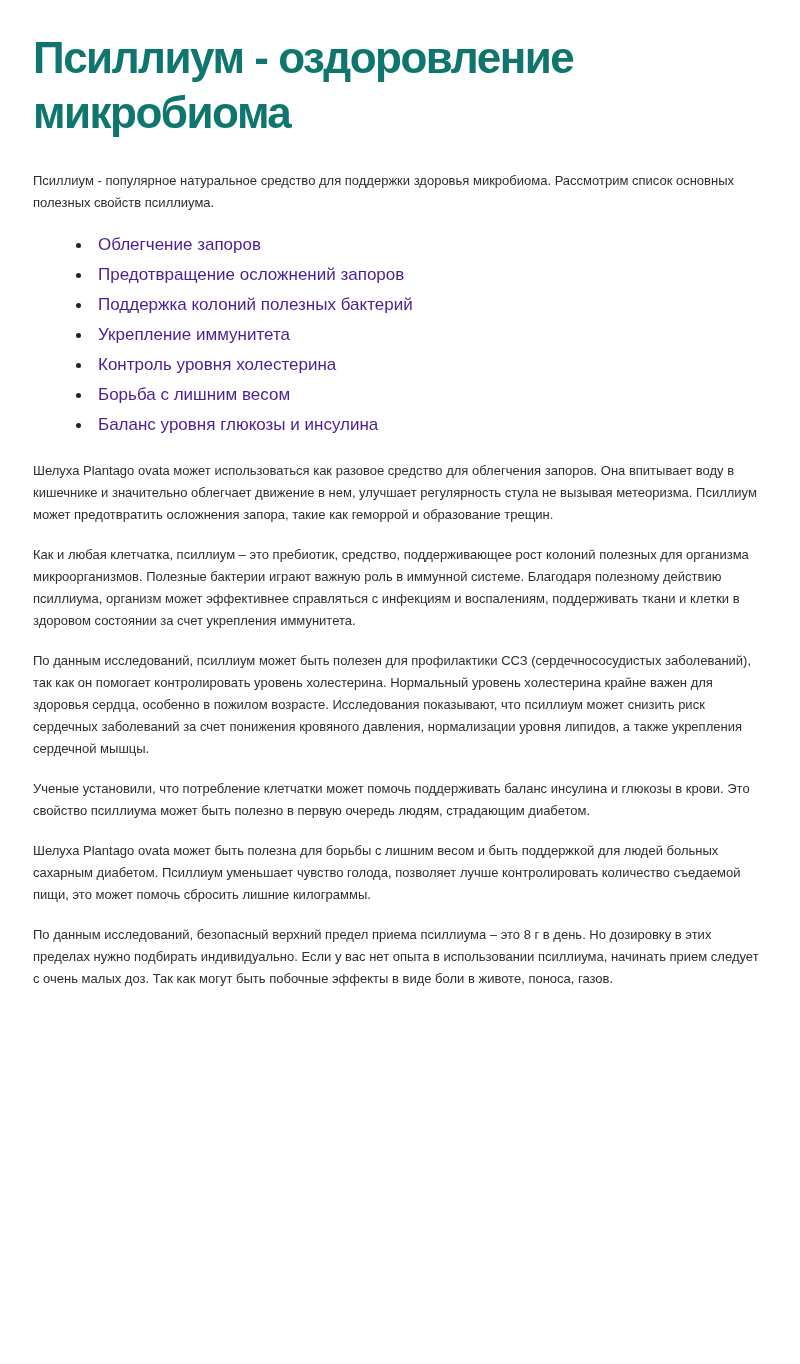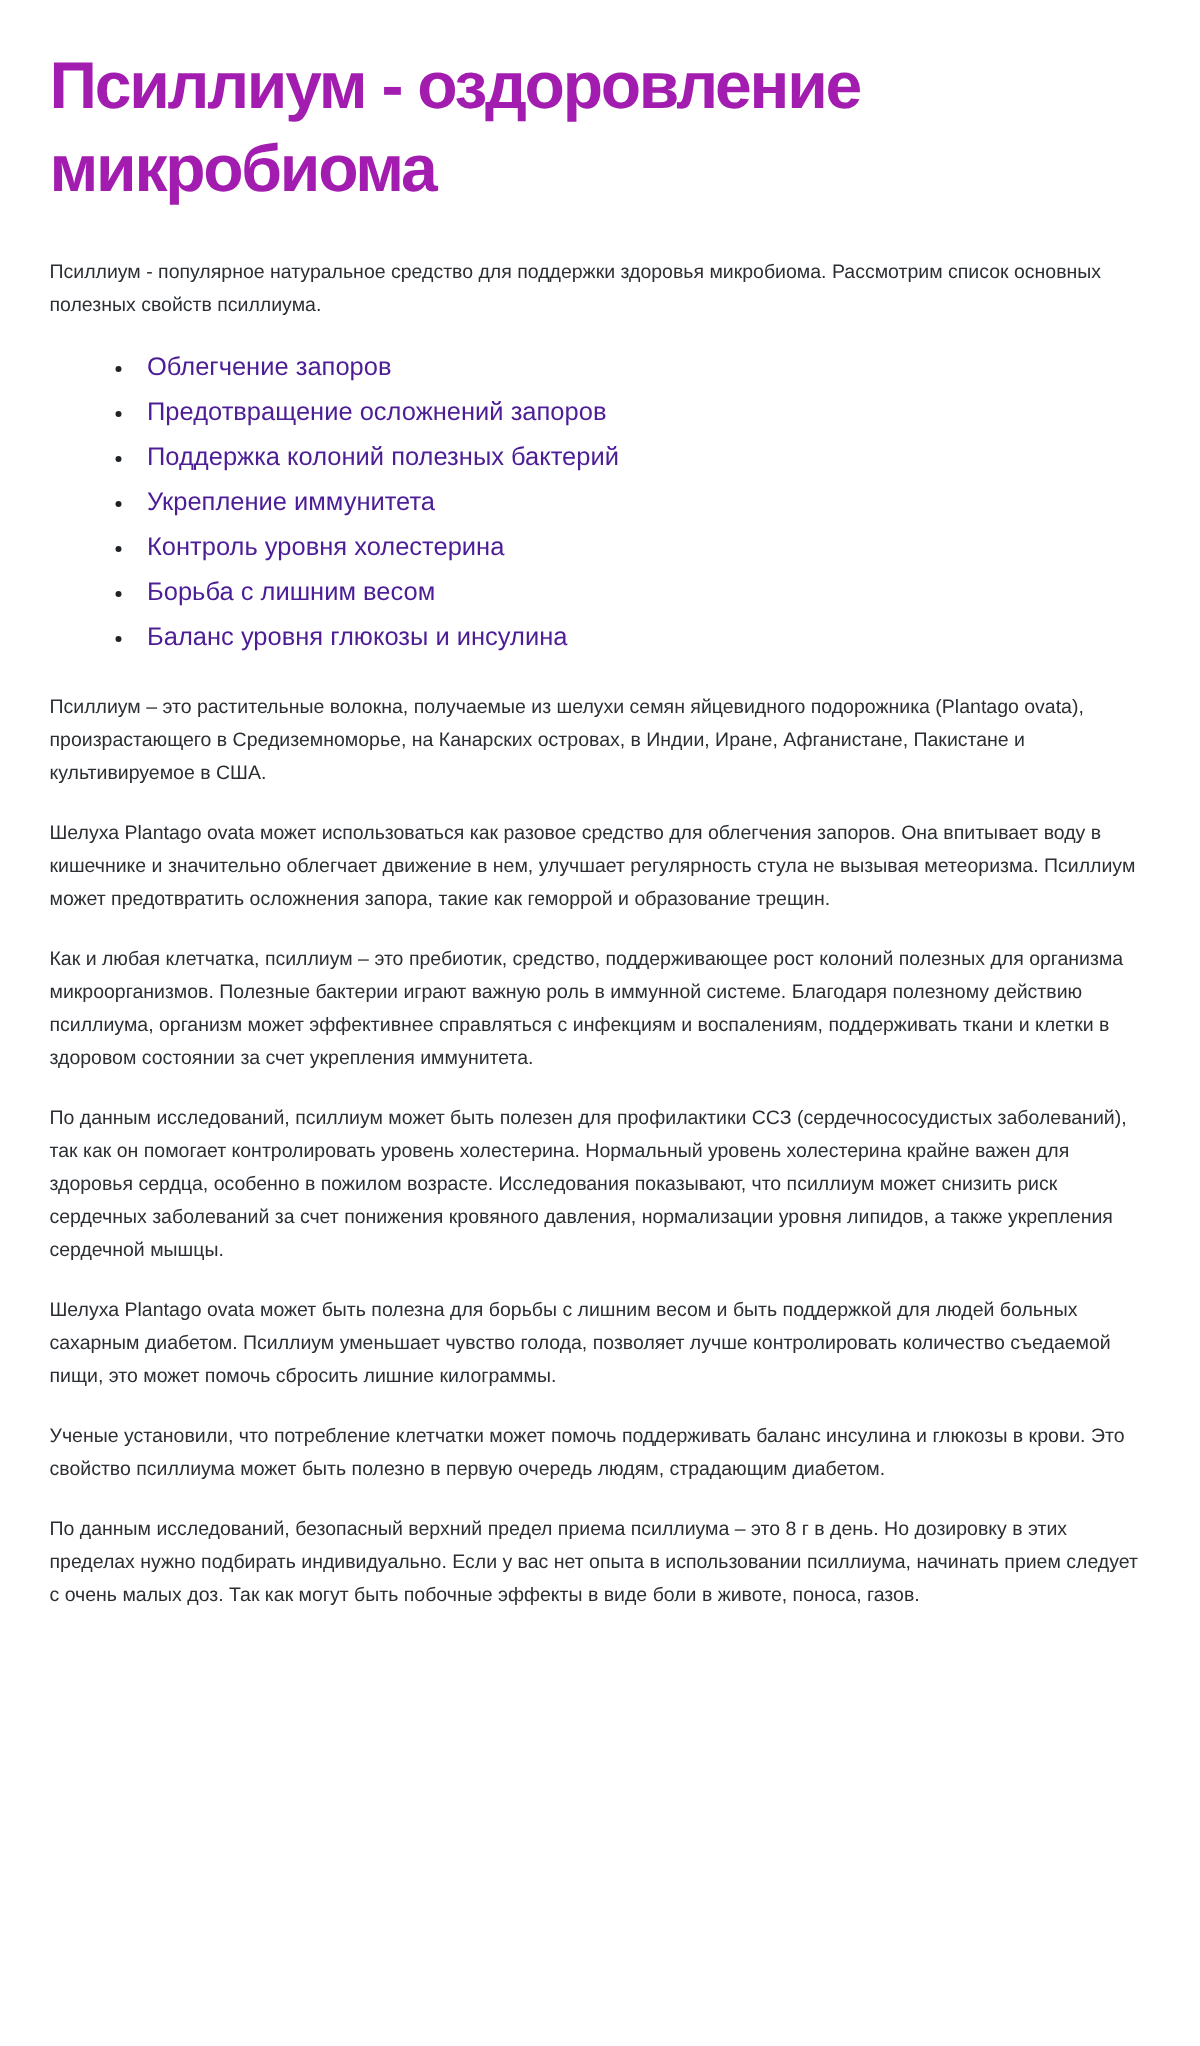--- a/index.html
+++ b/index.html
@@ -17,21 +17,21 @@
     padding: 8px 34px 28px 33px;
     box-sizing: border-box;
     width: 800px;
   }
   h1.doc-title {
     font-family: "Liberation Sans", sans-serif;
     font-size: 44px;
     line-height: 1.25;
     font-weight: 700;
     letter-spacing: -1.5px;
-    color: #a21caf;
+    color: #0f766e;
     margin: 22px 0 30px 0;
     max-width: 700px;
   }
   p.doc-par {
     font-size: 13px;
     line-height: 22px;
     margin: 18px 0;
     color: #2b2f33;
     max-width: 734px;
   }
@@ -63,21 +63,20 @@
   <ul class="benefits">
     <li>Облегчение запоров</li>
     <li>Предотвращение осложнений запоров</li>
     <li>Поддержка колоний полезных бактерий</li>
     <li>Укрепление иммунитета</li>
     <li>Контроль уровня холестерина</li>
     <li>Борьба с лишним весом</li>
     <li>Баланс уровня глюкозы и инсулина</li>
   </ul>
 
-  <p class="doc-par">Псиллиум – это растительные волокна, получаемые из шелухи семян яйцевидного подорожника (Plantago ovata), произрастающего в Средиземноморье, на Канарских островах, в Индии, Иране, Афганистане, Пакистане и культивируемое в США.</p>
   <p class="doc-par">Шелуха Plantago ovata может использоваться как разовое средство для облегчения запоров. Она впитывает воду в кишечнике и значительно облегчает движение в нем, улучшает регулярность стула не вызывая метеоризма. Псиллиум может предотвратить осложнения запора, такие как геморрой и образование трещин.</p>
   <p class="doc-par">Как и любая клетчатка, псиллиум – это пребиотик, средство, поддерживающее рост колоний полезных для организма микроорганизмов. Полезные бактерии играют важную роль в иммунной системе. Благодаря полезному действию псиллиума, организм может эффективнее справляться с инфекциям и воспалениям, поддерживать ткани и клетки в здоровом состоянии за счет укрепления иммунитета.</p>
   <p class="doc-par">По данным исследований, псиллиум может быть полезен для профилактики ССЗ (сердечнососудистых заболеваний), так как он помогает контролировать уровень холестерина. Нормальный уровень холестерина крайне важен для здоровья сердца, особенно в пожилом возрасте. Исследования показывают, что псиллиум может снизить риск сердечных заболеваний за счет понижения кровяного давления, нормализации уровня липидов, а также укрепления сердечной мышцы.</p>
+  <p class="doc-par">Ученые установили, что потребление клетчатки может помочь поддерживать баланс инсулина и глюкозы в крови. Это свойство псиллиума может быть полезно в первую очередь людям, страдающим диабетом.</p>
   <p class="doc-par">Шелуха Plantago ovata может быть полезна для борьбы с лишним весом и быть поддержкой для людей больных сахарным диабетом. Псиллиум уменьшает чувство голода, позволяет лучше контролировать количество съедаемой пищи, это может помочь сбросить лишние килограммы.</p>
-  <p class="doc-par">Ученые установили, что потребление клетчатки может помочь поддерживать баланс инсулина и глюкозы в крови. Это свойство псиллиума может быть полезно в первую очередь людям, страдающим диабетом.</p>
   <p class="doc-par">По данным исследований, безопасный верхний предел приема псиллиума – это 8 г в день. Но дозировку в этих пределах нужно подбирать индивидуально. Если у вас нет опыта в использовании псиллиума, начинать прием следует с очень малых доз. Так как могут быть побочные эффекты в виде боли в животе, поноса, газов.</p>
 
 </main>
 
 </body></html>

